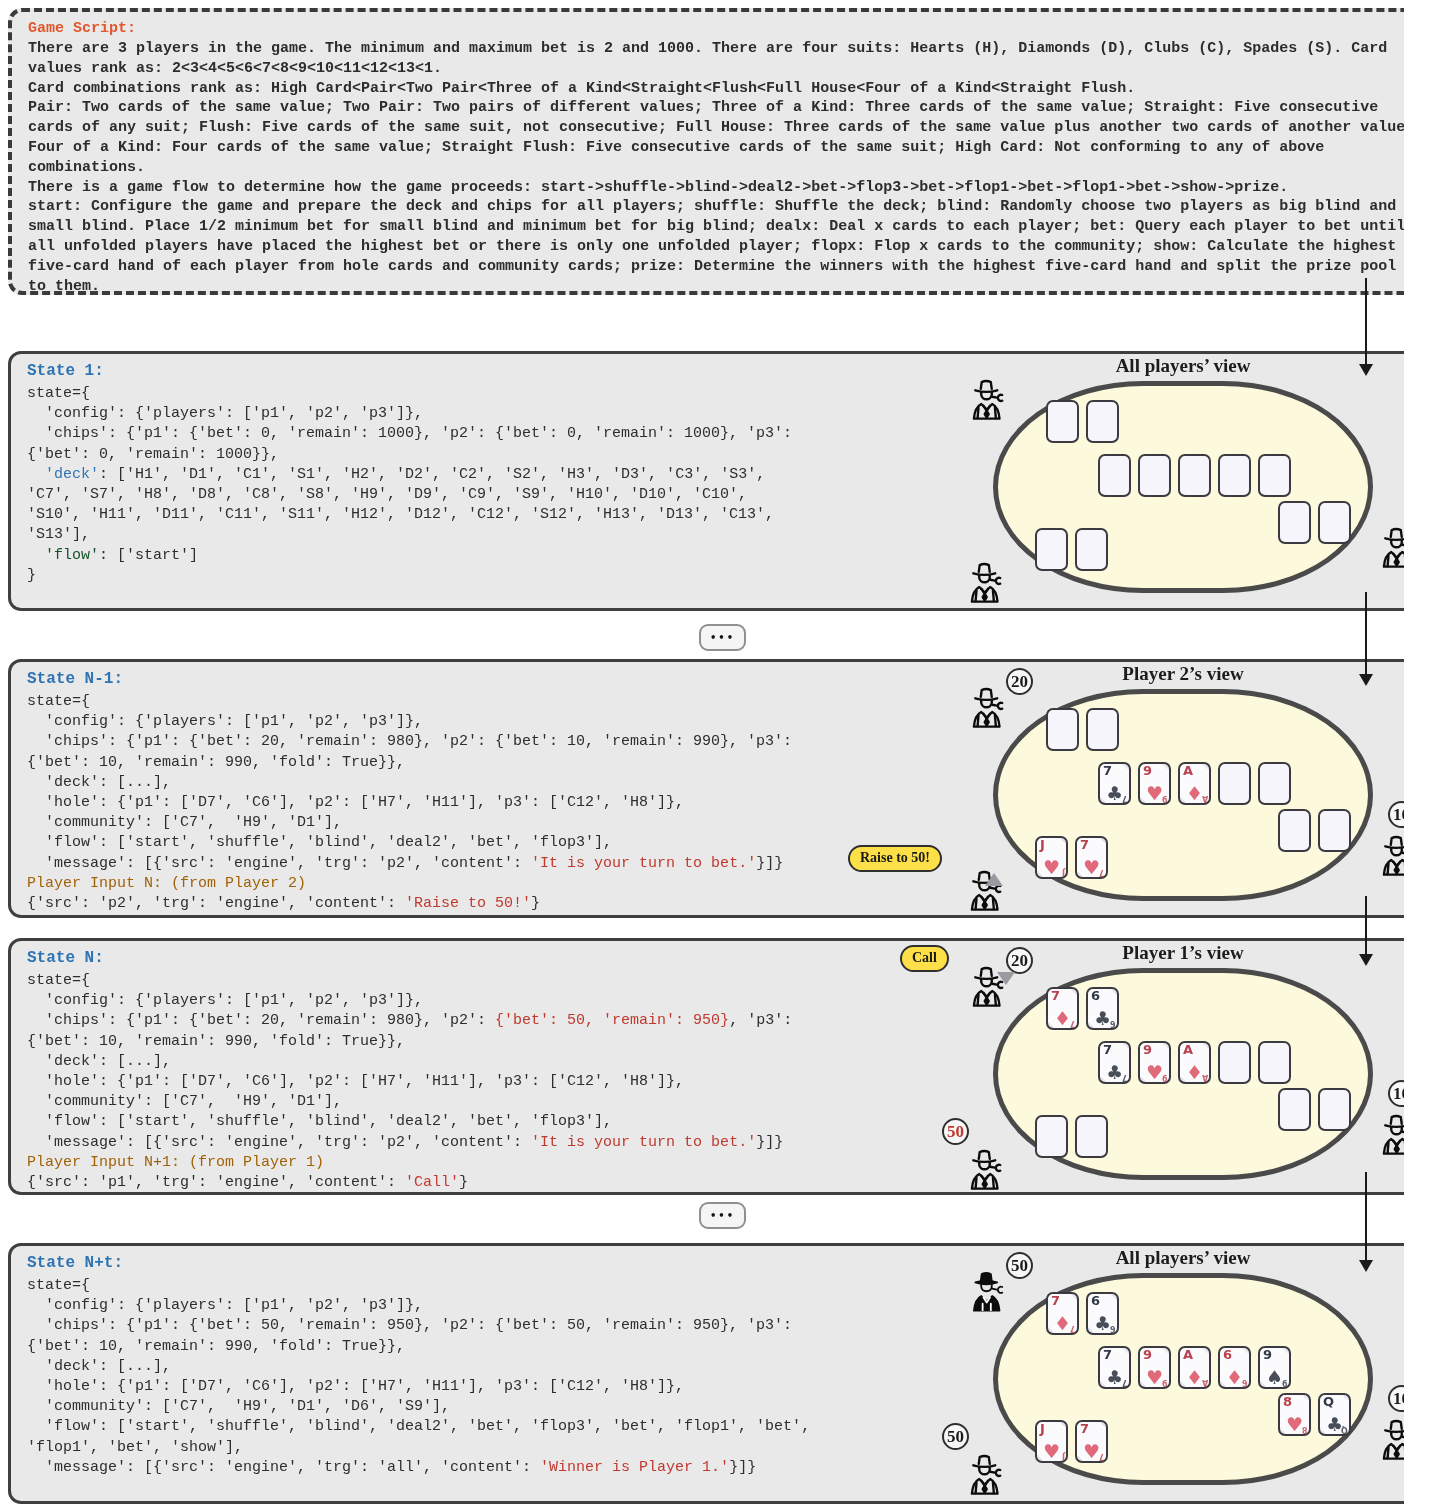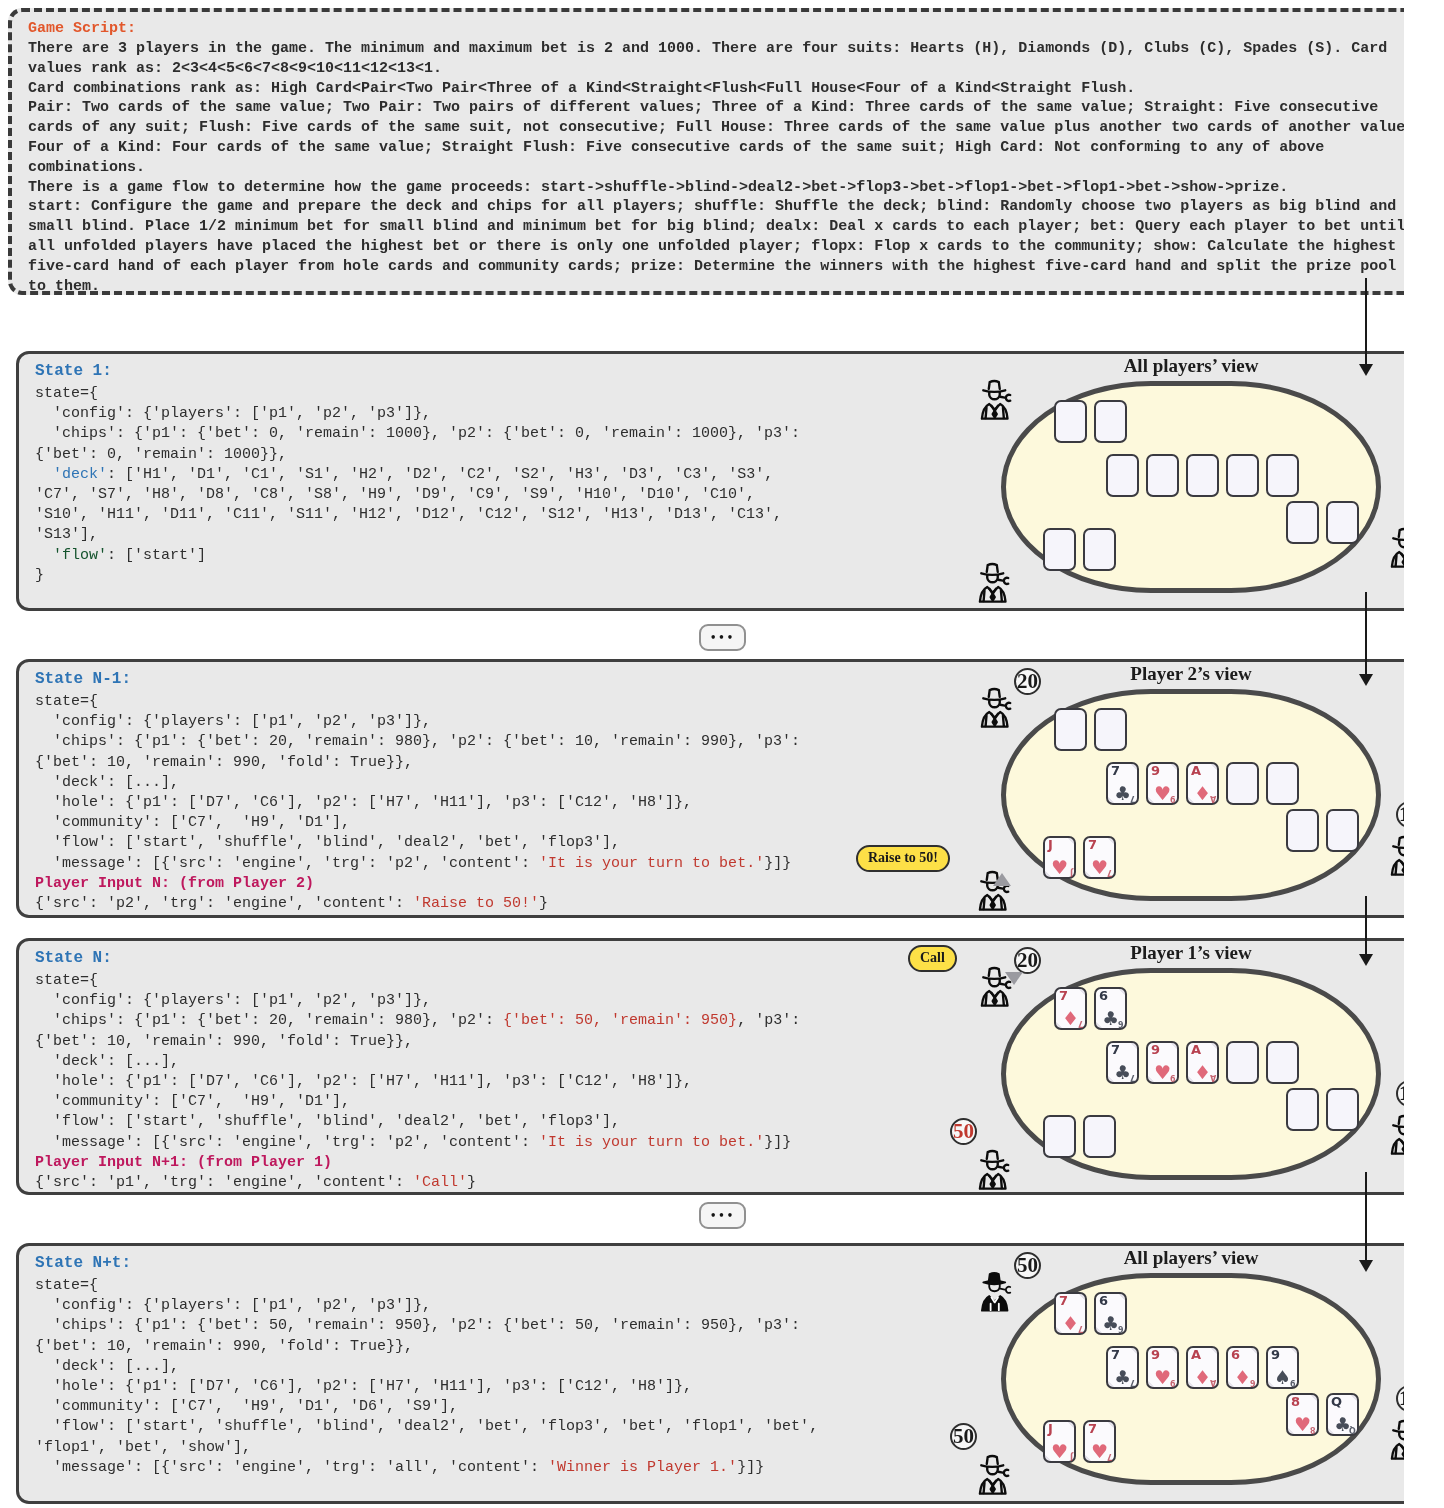--- a/index.html
+++ b/index.html
@@ -7,32 +7,32 @@
         font-family:"Liberation Mono",monospace;}
 
   
   #script-box{position:absolute;left:8px;top:8px;width:1428px;height:287px;box-sizing:border-box;
       background:#e9e9e9;border:4px dashed #3a3a3a;border-radius:14px;padding:7px 14px 6px 16px;}
   .script-title{font-weight:bold;font-size:15px;line-height:20px;color:#e2572b;}
   .para{font-weight:bold;font-size:15px;line-height:19.8px;color:#2d2d2d;white-space:pre-wrap;}
 
   
   .state-box{position:absolute;left:8px;width:1428px;box-sizing:border-box;background:#e9e9e9;
-      border:3px solid #3f3f3f;border-radius:13px;margin-left:8px;}
+      border:3px solid #3f3f3f;border-radius:13px;}
   #sb0{top:351px;height:260px;}
   #sb1{top:659px;height:259px;padding-left:27px;}
   #sb2{top:938px;height:257px;}
   #sb3{top:1243px;height:261px;}
   .state-label{position:absolute;left:16px;top:8px;font-weight:bold;font-size:16px;color:#2e74b5;}
   .code{position:absolute;left:16px;top:30px;font-size:15px;color:#2e2e2e;}
   .cl{white-space:pre;line-height:20.2px;}
   .b{color:#2e74b5;}
   .o{color:#14532d;}
   .r{color:#c0392f;}
-  .ob{color:#be185d;font-weight:bold;}
+  .ob{color:#a16207;font-weight:normal;}
 
   
   .view{position:absolute;left:949px;top:0;width:487px;height:100%;}
   .vtitle{position:absolute;left:33px;top:1px;width:380px;text-align:center;
       font-family:"Liberation Serif",serif;font-weight:bold;font-size:19px;color:#1c1c1c;}
   .oval{position:absolute;left:33px;top:27px;width:380px;height:212px;box-sizing:border-box;
       background:#fdf9dc;border:5px solid #4a4a4a;border-radius:150px / 106px;}
   .crow{position:absolute;display:flex;gap:7px;}
   .cards-p1{left:86px;top:46px;}
   .cards-community{left:138px;top:100px;}
@@ -51,21 +51,21 @@
   .blkink{color:#333948;}
   .redink.suit{color:#e0697a;}
   .blkink.suit{color:#474d59;}
 
   .picon{position:absolute;width:42px;height:44px;}
   .icon-tl{left:8px;top:23px;}
   .icon-bl{left:6px;top:206px;}
   .icon-r{left:418px;top:171px;}
   .badge{position:absolute;width:27px;height:27px;box-sizing:border-box;border:2.5px solid #2e2e2e;
       border-radius:50%;background:#f7f7f7;display:flex;align-items:center;justify-content:center;
-      font-family:"Liberation Serif",serif;font-weight:bold;font-size:21px;color:#1a1a1a;}
+      font-family:"Liberation Serif",serif;font-weight:bold;font-size:17px;color:#1a1a1a;}
   .badge-tl{left:46px;top:6px;}
   .badge-bl{left:-18px;top:177px;}
   .badge-r{left:428px;top:139px;}
   .redtext{color:#c0392f;}
 
   
   .bubble{position:absolute;box-sizing:border-box;border:2.2px solid #2f2f2f;border-radius:14px;
       background:#fde047;padding:3px 10px 4px;font-family:"Liberation Serif",serif;
       font-weight:bold;font-size:14px;color:#1a1a1a;white-space:nowrap;}
   .bubble-raise{left:837px;top:183px;}

